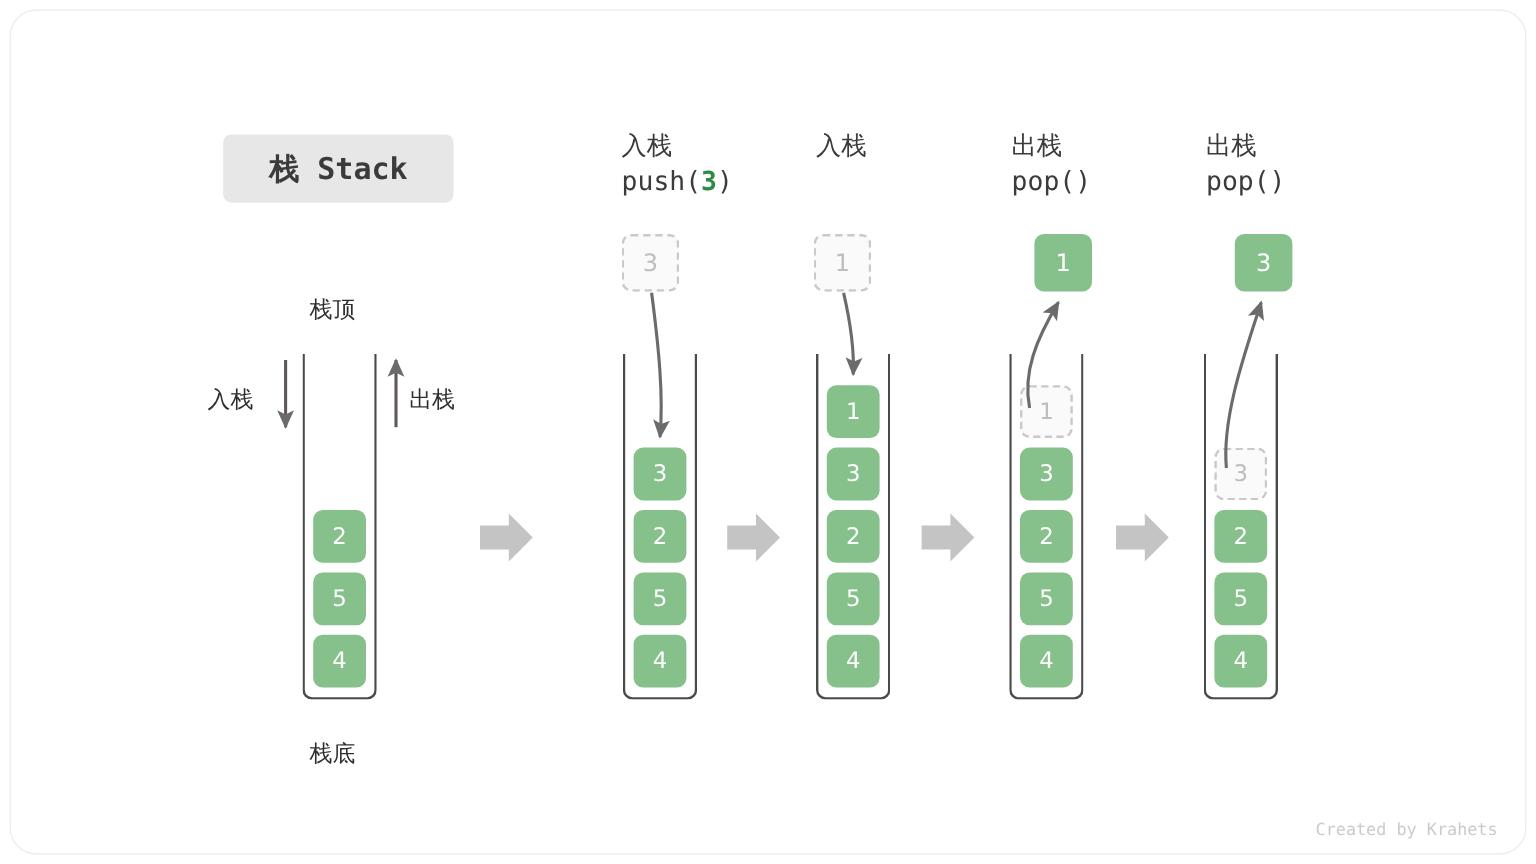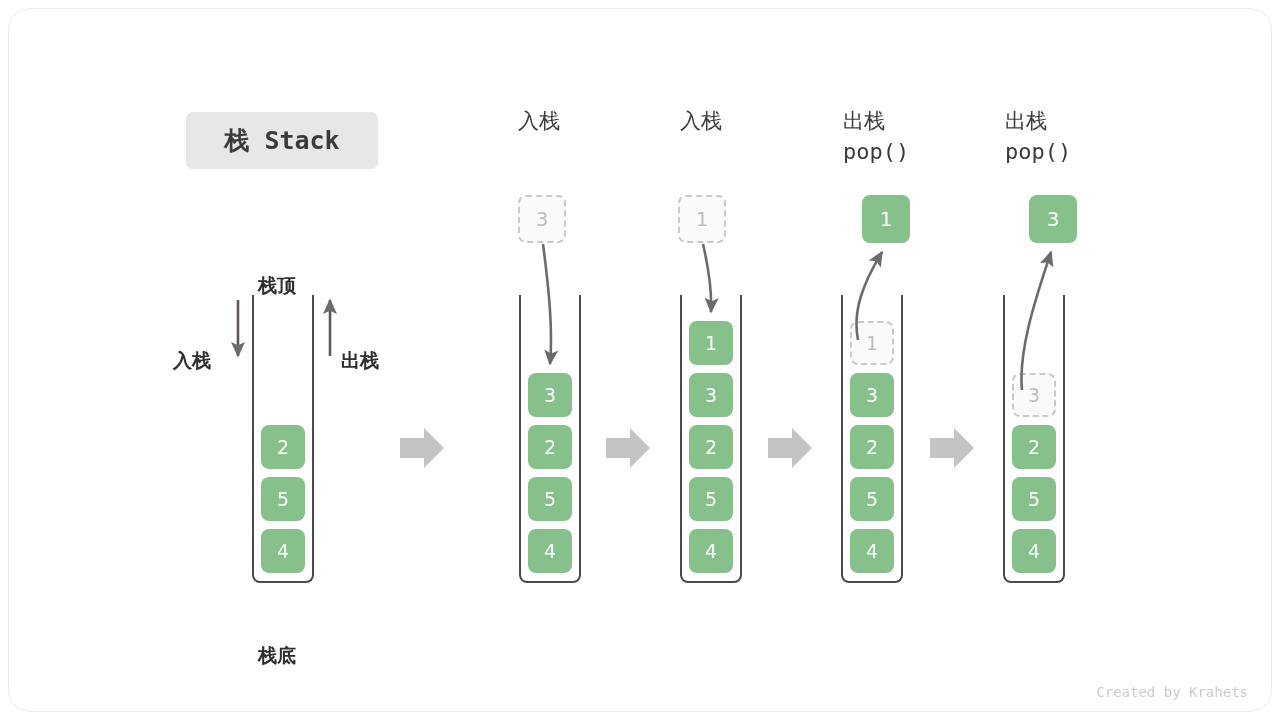--- a/index.html
+++ b/index.html
@@ -52,25 +52,24 @@
     font-size: 25px;
     font-weight: bold;
     color: #3b3b3b;
     white-space: pre;
   }
 
   
   .cjk-label {
     position: absolute;
     font-family: "DejaVu Sans", "Liberation Sans", sans-serif;
-    font-weight: bold;
+    font-weight: normal;
     font-size: 19px;
     color: #2e2e2e;
     white-space: nowrap;
-    margin-top: 28px;
   }
 
   .col-head {
     position: absolute;
     width: 150px;
     text-align: left;
     color: #3b3b3b;
     white-space: nowrap;
   }
   .col-head .cn {
@@ -162,20 +161,21 @@
 <div id="card"></div>
 
 <div id="stage">
 
   <div id="title-badge">
     <span class="t">栈 Stack</span>
   </div>
 
   <div class="col-head" style="left:518px; top:106px;">
     <span class="cn">入栈</span>
+    <span class="code"><span>push(</span><span class="num">3</span><span>)</span></span>
   </div>
 
   <div class="col-head" style="left:680px; top:106px;">
     <span class="cn">入栈</span>
   </div>
 
   <div class="col-head" style="left:843px; top:106px;">
     <span class="cn">出栈</span>
     <span class="code"><span>pop(</span><span class="num"></span><span>)</span></span>
   </div>

